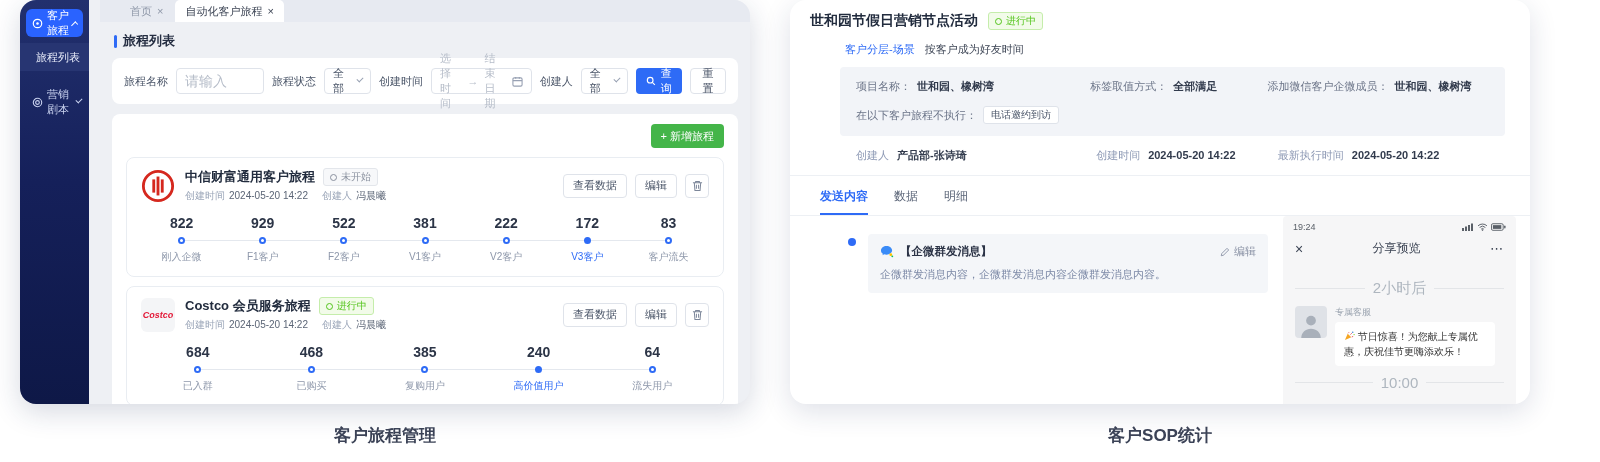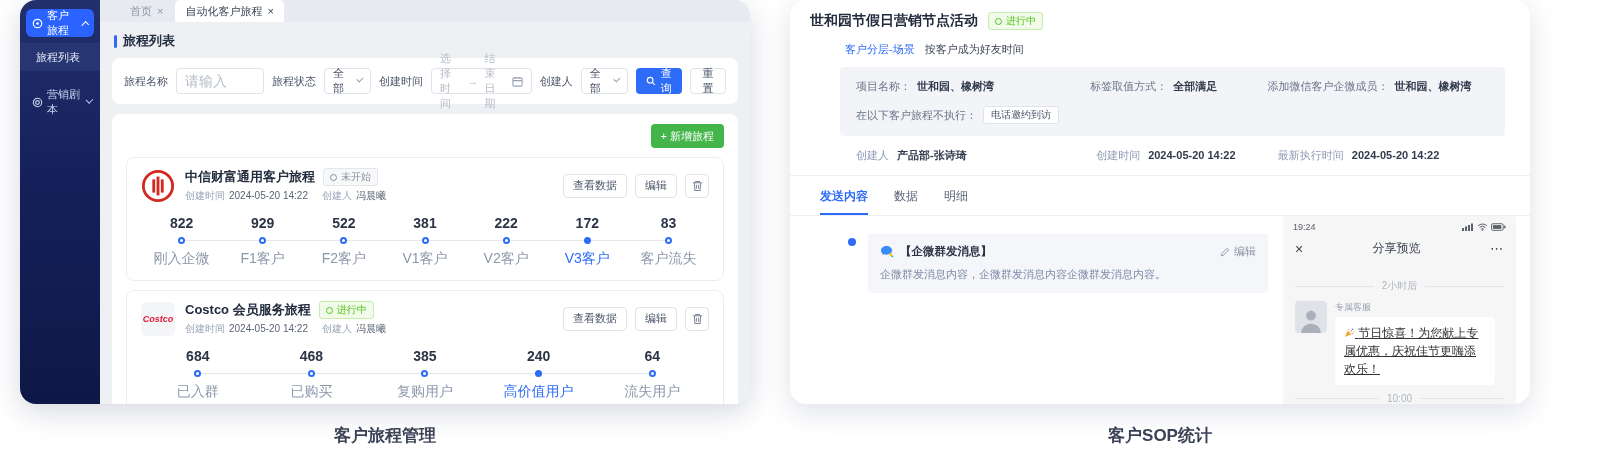--- a/index.html
+++ b/index.html
@@ -2,21 +2,21 @@
 <html><head>
 <meta charset="utf-8">
 <style>
   * { margin:0; padding:0; box-sizing:border-box; }
   html,body { background:#fff; font-family:"Liberation Sans","DejaVu Sans",sans-serif; }
   .stage { position:relative; width:1600px; height:462px; background:#fff; overflow:hidden; }
 
   
   .app-left { position:absolute; left:20px; top:0; width:730px; height:404px;
     border-radius:16px; overflow:hidden; box-shadow:0 8px 28px rgba(25,45,90,.18); background:#eef0f4; }
-  .sidebar { position:absolute; left:0; top:0; bottom:0; width:80px;
+  .sidebar { position:absolute; left:0; top:0; bottom:0; width:69px;
     background:linear-gradient(180deg,#22306e 0%,#15205a 45%,#0e1847 100%); }
   .side-item-active { margin:9px 6px 6px 6px; height:28px; border-radius:6px; background:#2a63ff;
     display:flex; align-items:center; gap:4px; padding:0 6px; color:#fff; font-size:11px; }
   .side-sub { height:28px; background:#273572; display:flex; align-items:center;
     padding-left:16px; color:#e8ecfa; font-size:11px; }
   .side-item { margin-top:16px; display:flex; align-items:center; gap:4px; padding:0 8px 0 12px;
     color:#c9d2ef; font-size:11px; }
   .chev { width:6px; height:6px; border-right:1.5px solid currentColor; border-bottom:1.5px solid currentColor;
     display:inline-block; transform:rotate(45deg); margin-left:auto; position:relative; top:-2px;}
   .chev.up { transform:rotate(-135deg); top:2px; }
@@ -67,21 +67,21 @@
     font-size:11px; display:flex; align-items:center; padding:0 9px; }
   .jbtn.icon { width:24px; justify-content:center; padding:0; }
   .steps { display:flex; margin-top:12px; }
   .step { flex:1; display:flex; flex-direction:column; align-items:center; }
   .step-num { font-size:14px; font-weight:bold; color:#2c3547; margin-bottom:5px; }
   .step-track { display:flex; align-items:center; width:100%; height:8px; }
   .step-line { flex:1; height:1px; background:#e4e8ee; }
   .step-line.hide { background:transparent; }
   .step-dot { width:7px; height:7px; border:2px solid #2e6bf6; background:#fff; border-radius:50%; flex:none; }
   .step.active .step-dot { background:#2e6bf6; }
-  .step-label { margin-top:6px; font-size:14px; color:#8d97aa;text-align:right; }
+  .step-label { margin-top:6px; font-size:10px; color:#8d97aa;text-align:right; }
   .step.active .step-label { color:#2e6bf6; font-weight:normal; }
 
   
   .app-right { position:absolute; left:790px; top:0; width:740px; height:404px; background:#fff;
     border-radius:16px; overflow:hidden; box-shadow:0 8px 28px rgba(25,45,90,.14); }
   .r-head { display:flex; align-items:center; gap:10px; padding:12px 24px 0 20px; }
   .r-title { font-size:14px; font-weight:bold; color:#222c3e; }
   .r-sub { display:flex; gap:10px; padding:12px 0 0 55px; font-size:11px; }
   .r-sub .link { color:#2e6bf6; }
   .r-sub .txt { color:#3c4454; }
@@ -115,27 +115,27 @@
     border-radius:4px 4px 0 0; overflow:hidden; }
   .ph-status { display:flex; align-items:center; padding:6px 10px 2px; font-size:9px; color:#5a6068; }
   .ph-statusicons { margin-left:auto; display:flex; align-items:center; gap:3px; }
   .ph-nav { display:flex; align-items:center; padding:6px 12px; }
   .ph-x { font-size:14px; color:#3c4454; }
   .ph-title { flex:1; text-align:center; font-size:12px; color:#3c4454; }
   .ph-more { font-size:13px; color:#3c4454; letter-spacing:1px; }
   .ph-chat { padding:8px 12px; }
   .ph-div { display:flex; align-items:center; gap:8px; margin:8px 0; }
   .ph-div::before,.ph-div::after { content:""; flex:1; height:1px; background:#e3e5e8; }
-  .ph-div span { font-size:10px; color:#aeb6bf; }
+  .ph-div span { font-size:15px; color:#aeb6bf; }
   .ph-msg { display:flex; gap:8px; margin-top:6px; }
   .ph-avatar { width:32px; height:32px; border-radius:4px; background:#dfe2e7; flex:none;
     display:flex; align-items:flex-end; justify-content:center; overflow:hidden; }
   .ph-sender { font-size:9px; color:#9aa3af; margin-bottom:3px; }
-  .ph-bubble { background:#fff; border-radius:4px; padding:7px 9px; font-size:12px; color:#333;
-    line-height:1.5; max-width:160px;text-decoration:underline; }
+  .ph-bubble { background:#fff; border-radius:4px; padding:7px 9px; font-size:10px; color:#333;
+    line-height:1.5; max-width:160px; }
   .caption { position:absolute; top:424px; font-size:17px; font-weight:bold; color:#3b4256; text-align:center; }
   .cap-left { left:20px; width:730px; }
   .cap-right { left:790px; width:740px; }
   svg { display:block; }
 </style>
 </head>
 <body>
 
 <div class="stage">
 

